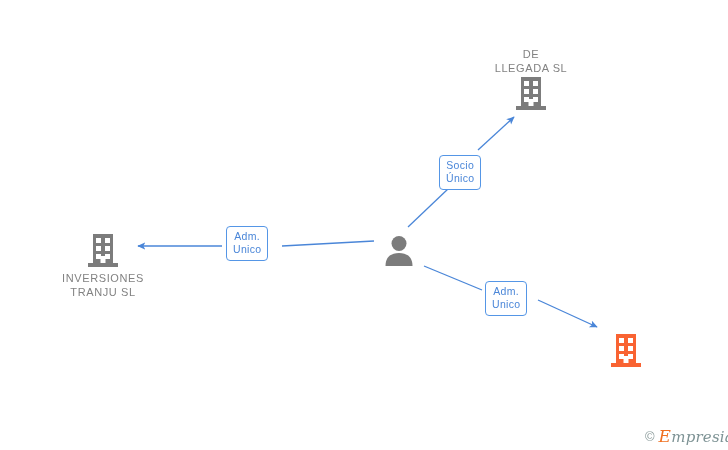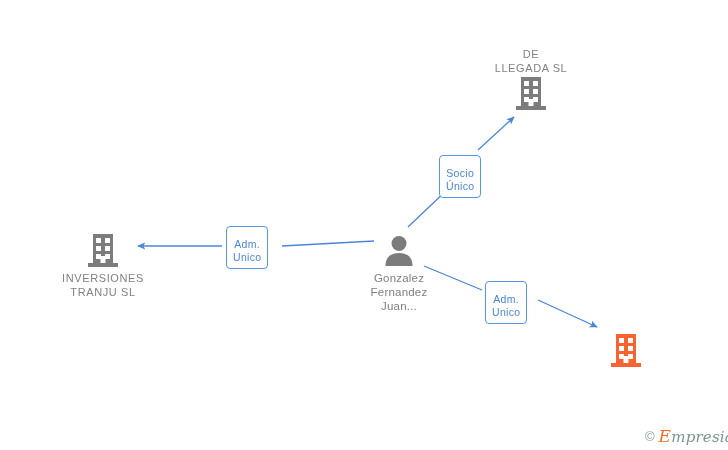--- a/index.html
+++ b/index.html
@@ -74,21 +74,21 @@
     position: absolute;
     box-sizing: border-box;
     border: 1px solid #5596e6;
     border-radius: 4px;
     background: #ffffff;
     color: #4a86d8;
     font-size: 10.5px;
     line-height: 13px;
     letter-spacing: 0.3px;
     text-align: center;
-    padding: 11px 6px 4px 6px;
+    padding: 3px 6px 4px 6px;
     white-space: pre-line;
     cursor: default;
   }
   #edge-label-socio-unico { left: 439px; top: 155px; }
   #edge-label-adm-unico-1 { left: 226px; top: 226px; }
   #edge-label-adm-unico-2 { left: 485px; top: 281px; }
 
   
   #watermark {
     position: absolute;
@@ -184,23 +184,20 @@
     </span>
   </div>
 
   <div class="node" id="node-person">
     <span class="node-icon">
       <svg width="34" height="34" viewBox="0 0 34 34" xmlns="http://www.w3.org/2000/svg">
         <circle cx="17" cy="9.5" r="7.5" fill="#7c7c7c"></circle>
         <path d="M3.5 32 C3.5 22.5 9.5 19 17 19 C24.5 19 30.5 22.5 30.5 32 Z" fill="#7c7c7c"></path>
       </svg>
     </span>
-    <span class="node-label person-label">Gonzalez
-Fernandez
-Juan...</span>
   </div>
 
   <div class="node" id="node-servicios">
     <span class="node-icon">
       <svg width="34" height="36" viewBox="0 0 34 36" xmlns="http://www.w3.org/2000/svg">
         <rect x="7" y="2" width="20" height="29" fill="#f96332"></rect>
         <rect x="2" y="31" width="30" height="4" fill="#f96332"></rect>
         <rect x="10" y="6" width="5" height="5" fill="#ffffff"></rect>
         <rect x="19" y="6" width="5" height="5" fill="#ffffff"></rect>
         <rect x="10" y="14" width="5" height="5" fill="#ffffff"></rect>

